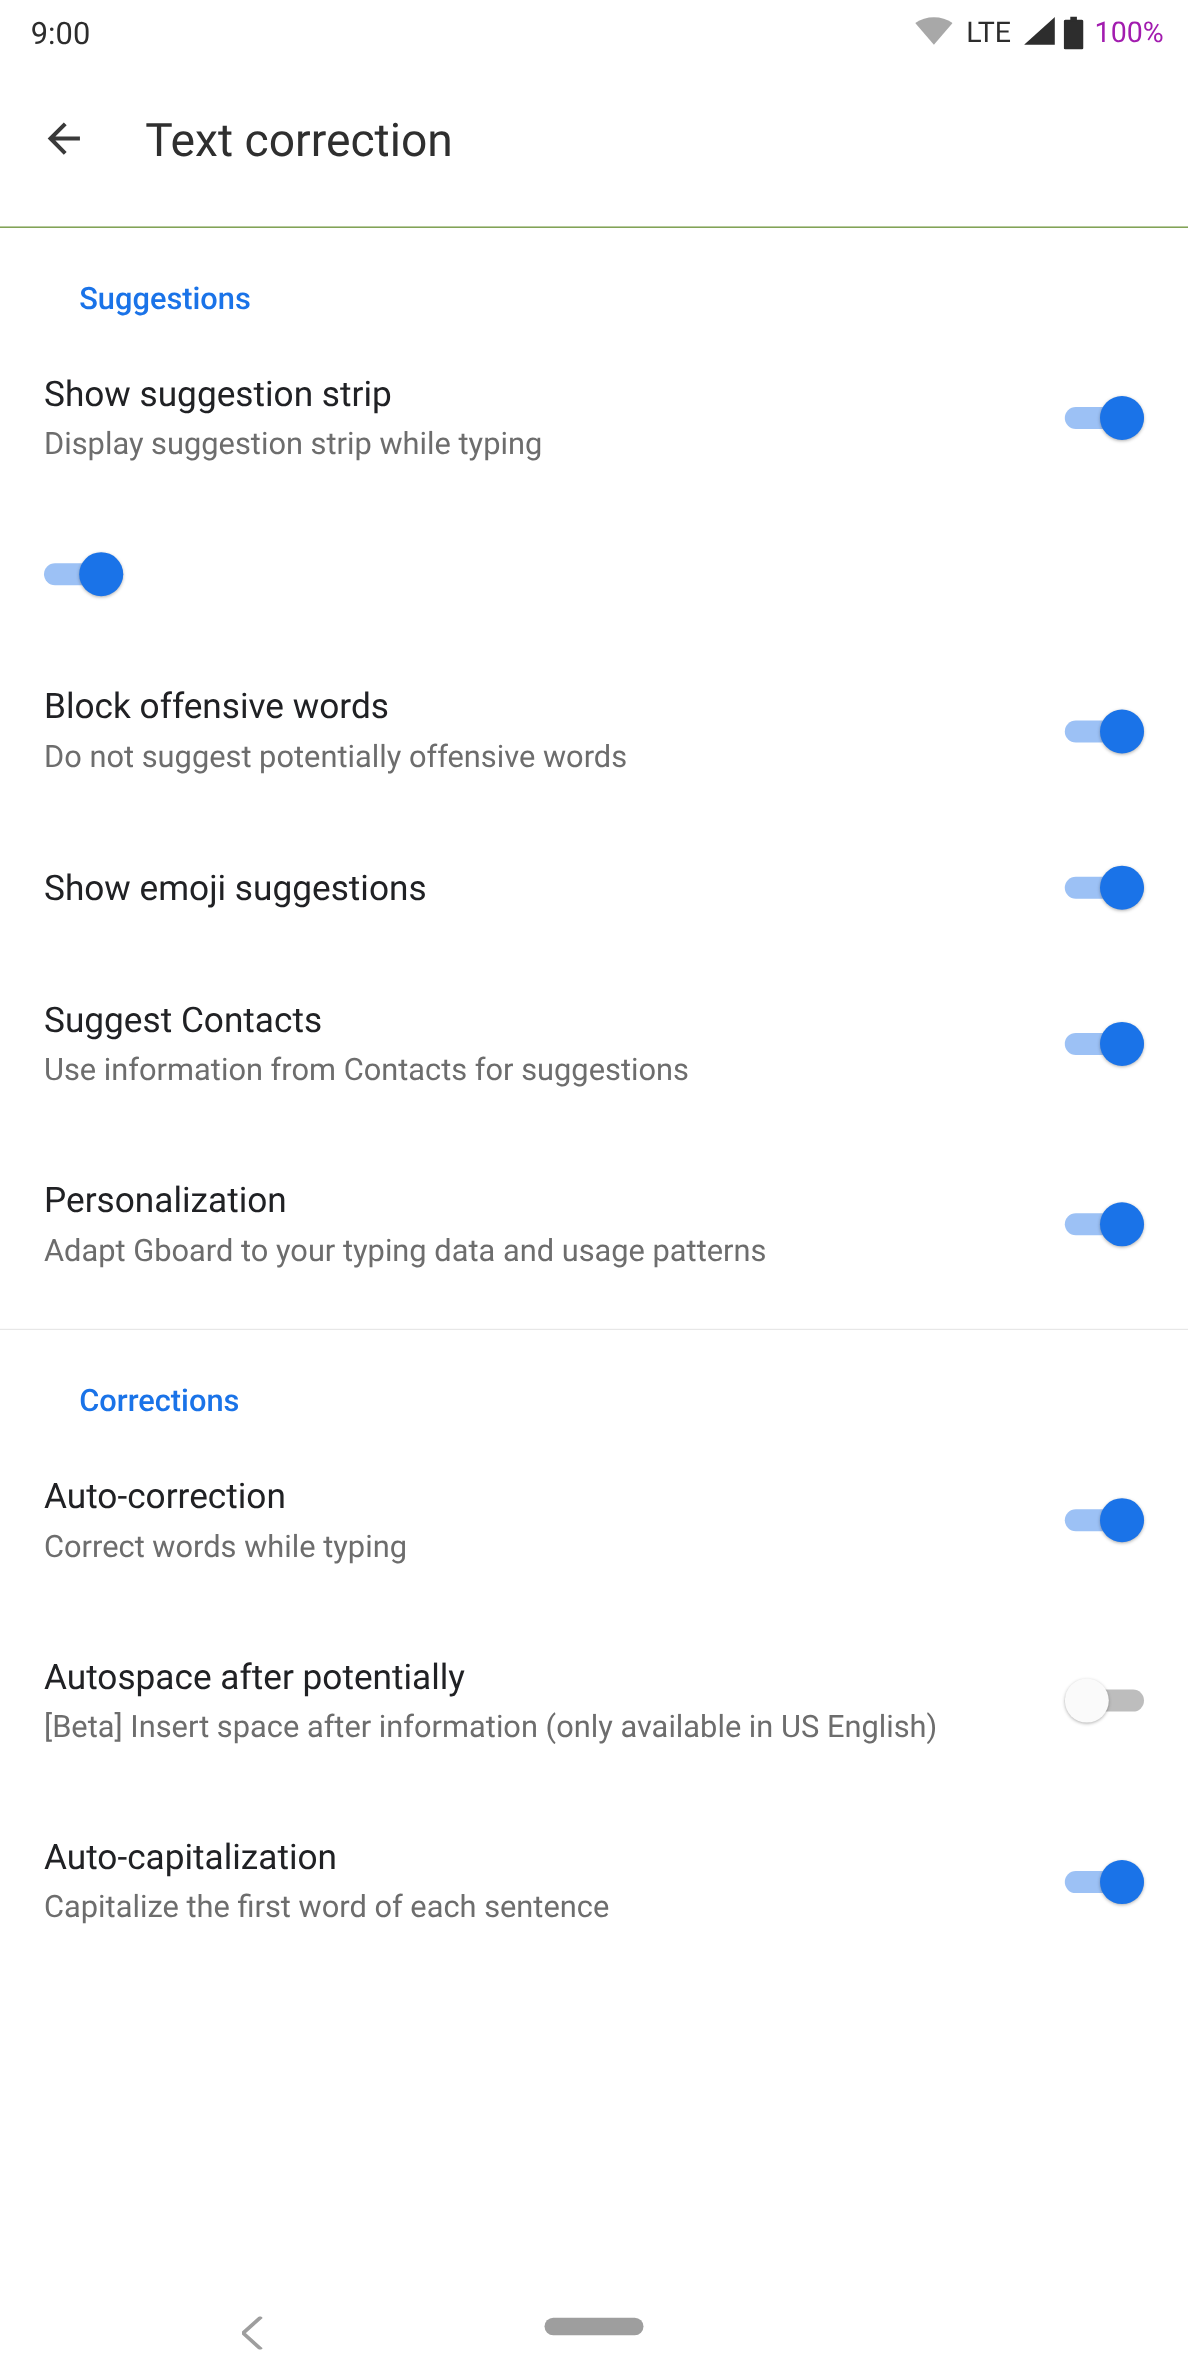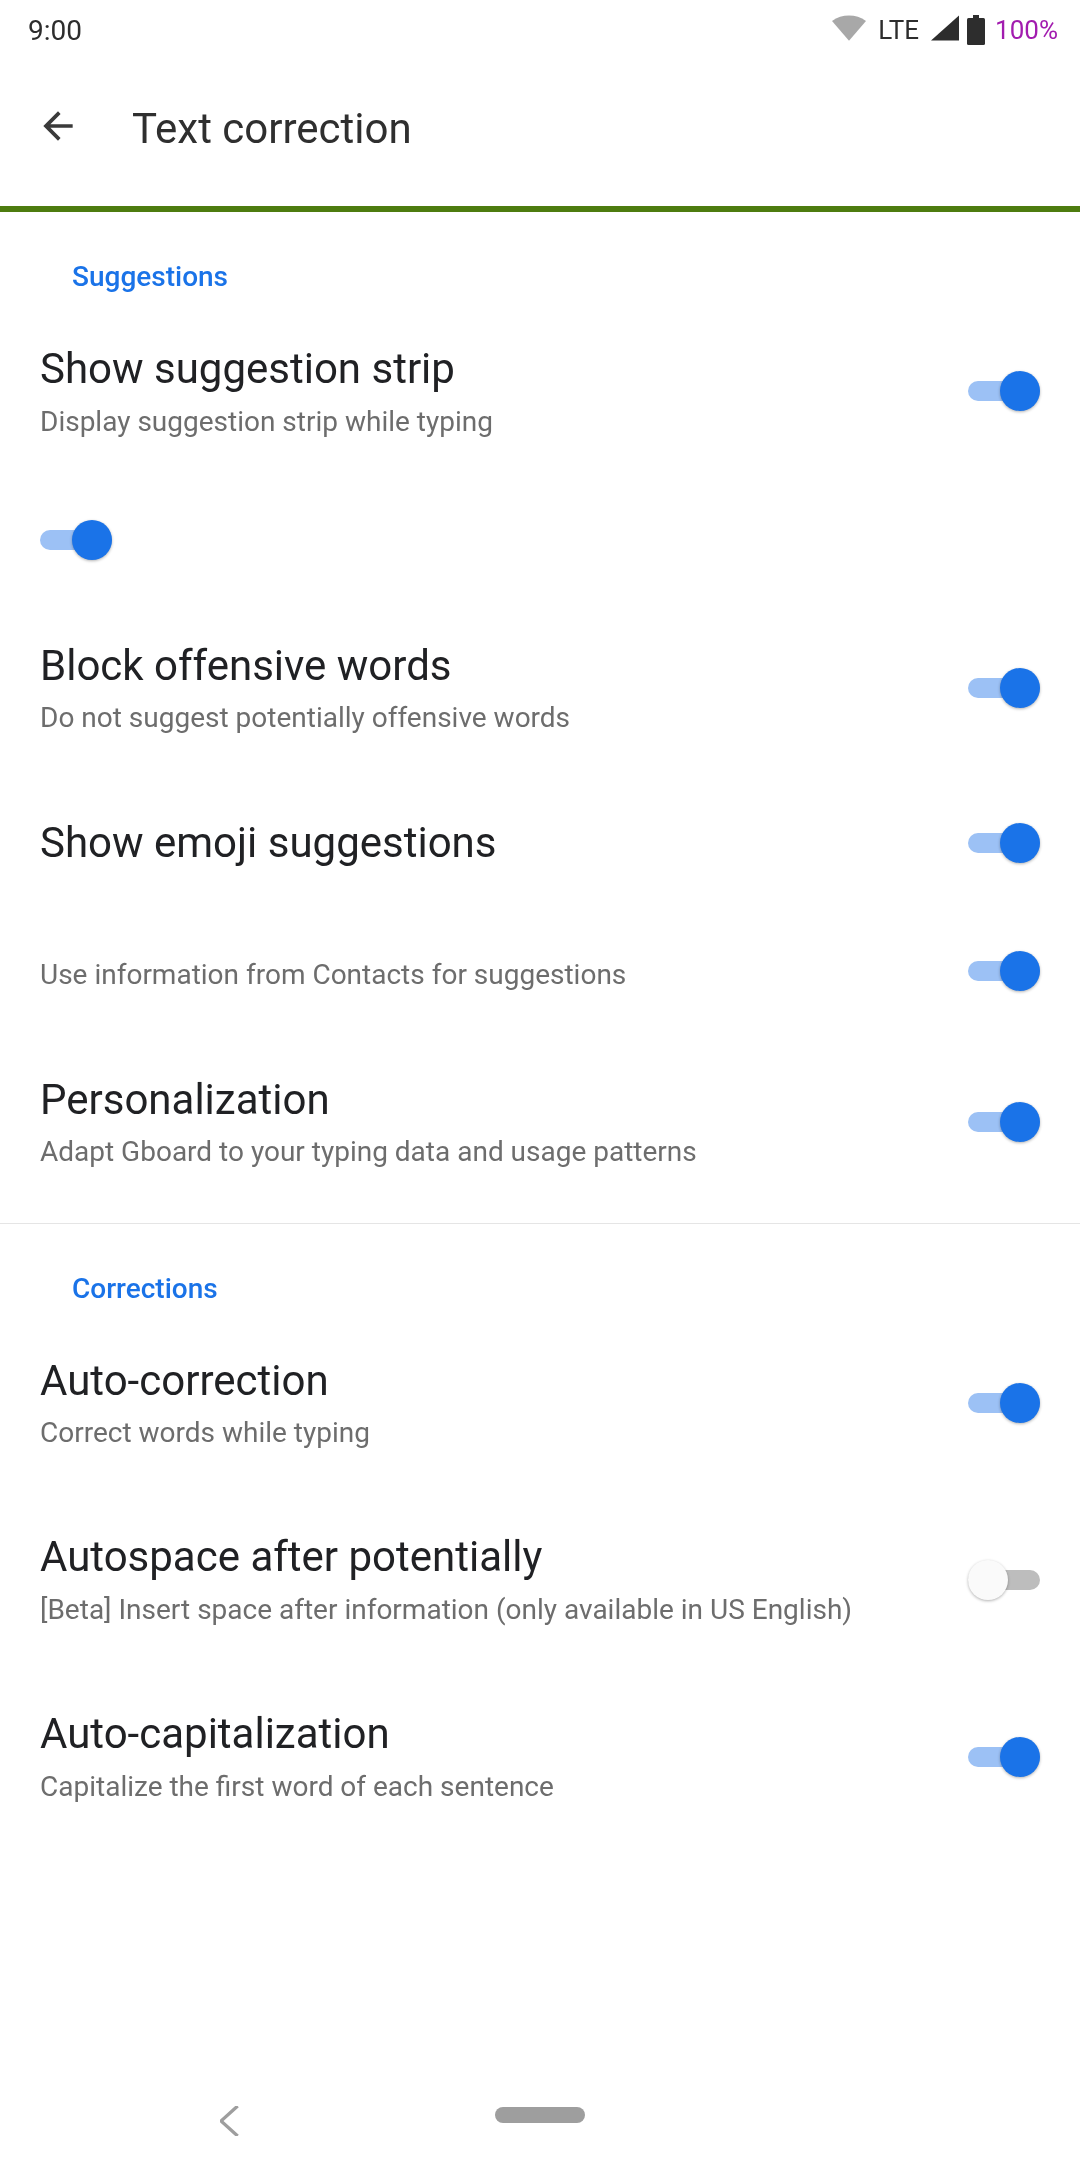--- a/index.html
+++ b/index.html
@@ -6,29 +6,29 @@
   html, body { width: 1080px; height: 2160px; background: #fff; font-family: Roboto, "Helvetica Neue", Arial, sans-serif; }
   .screen { width: 1080px; height: 2160px; display: flex; flex-direction: column; }
 
   .status-bar { height: 60px; display: flex; align-items: center; justify-content: space-between; padding: 0 22px 0 28px; }
   .status-time { font-size: 28px; color: #2d2d2d; }
   .status-right { display: flex; align-items: flex-start; gap: 8px; }
   .status-right svg { display: block; }
   .battery-pct { font-size: 26px; color: #a21caf; margin-left: 2px; }
   .lte { font-size: 26px; color: #2d2d2d; margin: 0 4px; }
 
-  .app-bar { display: flex; align-items: center; padding: 40px 30px 50px 30px; border-bottom: 6px solid #4d7c0f; }
+  .app-bar { display: flex; align-items: center; padding: 40px 30px 50px 30px; border-bottom: 1px solid #4d7c0f; }
   .back-btn { width: 56px; height: 56px; display: flex; align-items: center; justify-content: center; margin-right: 46px; }
   .page-title { font-size: 42px; color: #2f2f2f; font-weight: 400; }
 
   .list { flex: 1; }
   .section-header { color: #1a73e8; font-size: 28px; font-weight: 500; padding: 48px 44px 10px 40px; margin-left: 32px; }
   .item { display: flex; align-items: center; padding: 40px 40px; }
   .item-text { flex: 1; padding-right: 30px; }
-  .item-title { font-size: 42px; color: #202124; line-height: 1.25; }
+  .item-title { font-size: 32px; color: #202124; line-height: 1.25; }
   .item-sub { font-size: 28px; color: #6d6d6d; margin-top: 8px; line-height: 1.3; }
   .divider { height: 1px; background: #e5e5e5; margin: 12px 0 0 0; }
 
   .switch { position: relative; width: 72px; height: 40px; flex: 0 0 auto; }
   .switch-track { position: absolute; left: 0; right: 0; top: 10px; height: 20px; border-radius: 20px; }
   .switch-thumb { position: absolute; top: 0; width: 40px; height: 40px; border-radius: 50%; box-shadow: 0 1px 3px rgba(0,0,0,0.3); }
   .switch.on .switch-track { background: #9cc1f5; }
   .switch.on .switch-thumb { background: #1a73e8; left: 32px; }
   .switch.off .switch-track { background: #bdbdbd; }
   .switch.off .switch-thumb { background: #fafafa; left: 0; }
@@ -113,20 +113,21 @@
         <div class="item-title">Show emoji suggestions</div>
       </div>
       <div class="switch on">
           <div class="switch-track"></div>
           <div class="switch-thumb"></div>
         </div>
     </div>
 
     <div class="item">
       <div class="item-text">
+        <div class="item-title">Suggest Contacts</div>
         <div class="item-sub">Use information from Contacts for suggestions</div>
       </div>
       <div class="switch on">
           <div class="switch-track"></div>
           <div class="switch-thumb"></div>
         </div>
     </div>
 
     <div class="item">
       <div class="item-text">

